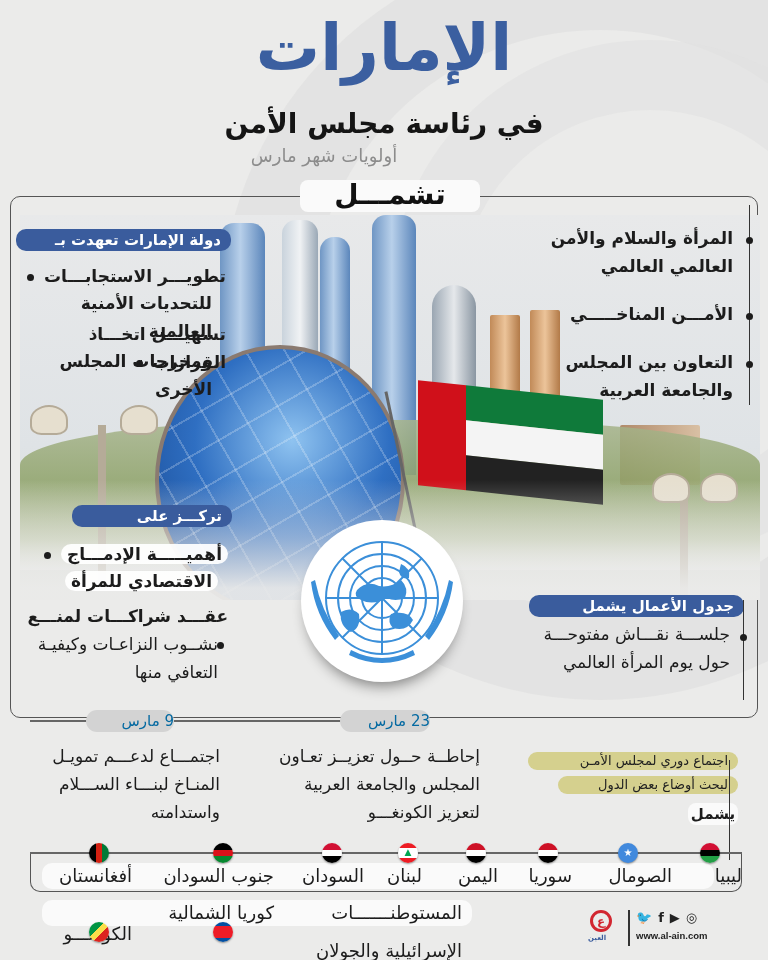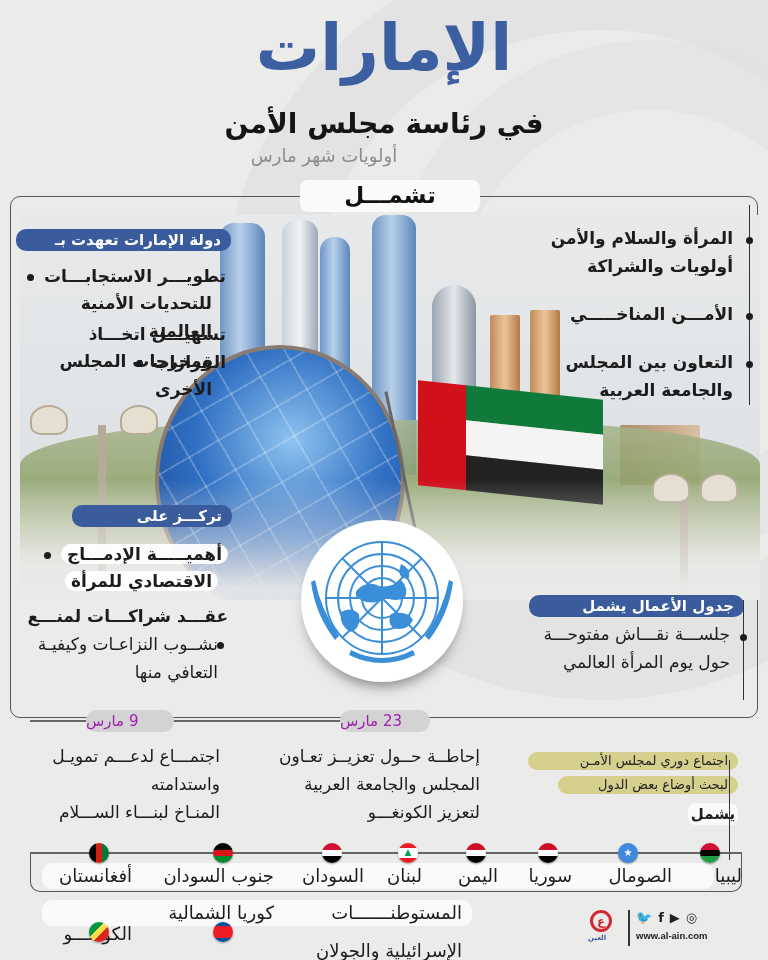--- a/index.html
+++ b/index.html
@@ -33,21 +33,21 @@
     font-size: 18px; color: #8c8c8c; line-height: 26px;
   }
   
   .frame {
     left: 10px; top: 196px; width: 748px; height: 522px;
     border: 1.5px solid #555; border-radius: 10px;
   }
   .includes-pill {
     left: 300px; top: 180px; width: 180px; height: 32px;
     background: #fafafa; border-radius: 8px; text-align: center;
-    font-size: 23px; font-weight: bold; line-height: 30px; color: #111;
+    font-size: 28px; font-weight: bold; line-height: 30px; color: #111;
   }
 
   
   .photo {
     left: 20px; top: 215px; width: 740px; height: 385px;
     overflow: hidden;
   }
   .sky { position:absolute; inset:0; background: linear-gradient(#e8e9ea 0%, #dfe3e6 60%, #d6d9cf 100%); }
   .greenery {
     position:absolute; left:0; right:0; top: 205px; height: 150px;
@@ -92,22 +92,22 @@
     background: #fff; box-shadow: 0 10px 14px -6px rgba(0,0,0,0.45);
   }
   .un svg { width: 100%; height: 100%; }
 
   
   .pill-blue {
     background: #3a5c9d; color: #fff; border-radius: 10px;
     font-size: 15px; font-weight: bold; line-height: 22px; padding: 0 10px; text-align: right;
   }
   .pill-gray {
-    background: #d3d3d3; color: #a21caf; border-radius: 12px;
-    font-size: 15px; line-height: 22px; text-align: left;
+    background: #d3d3d3; color: #0369a1; border-radius: 12px;
+    font-size: 15px; line-height: 22px; text-align: right;
   }
   .pill-yellow {
     background: #d5d08e; color: #222; border-radius: 10px;
     font-size: 13px; line-height: 18px; padding: 0 10px; text-align: right;
   }
   .txt { font-size: 17px; font-weight: bold; line-height: 28px; color: #1c1c1c; text-align: right; }
   .txt-n { font-size: 17px; line-height: 28px; color: #1c1c1c; text-align: right; }
   .white-bg span { background: rgba(255,255,255,0.92); border-radius: 12px; padding: 0 6px; margin-top: 24px; }
   .bullet::after {
     content: ""; display: inline-block; width: 7px; height: 7px; border-radius: 50%;
@@ -177,21 +177,21 @@
   </div>
   <div class="fade-bottom"></div>
 </div>
 
 <div class="abs includes-pill">تشمـــل</div>
 
 <div class="abs right-line" style="top:205px;height:200px;"></div>
 <div class="abs dot" style="right:15px;top:237px;"></div>
 <div class="abs txt" style="right:35px;top:224px;width:260px;">
   <div>المرأة والسلام والأمن</div>
-  <div>أولويات والشراكة</div>
+  <div>العالمي العالمي</div>
 </div>
 <div class="abs dot" style="right:15px;top:313px;"></div>
 <div class="abs txt" style="right:35px;top:300px;width:260px;">
   <div>الأمـــن المناخـــــي</div>
 </div>
 <div class="abs dot" style="right:15px;top:361px;"></div>
 <div class="abs txt" style="right:35px;top:348px;width:260px;">
   <div>التعاون بين المجلس</div>
   <div>والجامعة العربية</div>
 </div>
@@ -255,22 +255,22 @@
 <div class="abs pill-gray" style="left:340px;top:710px;width:90px;">23 مارس</div>
 <div class="abs pill-gray" style="left:86px;top:710px;width:88px;">9 مارس</div>
 
 <div class="abs txt-n" style="left:260px;top:742px;width:220px;">
   <div>إحاطــة حــول تعزيــز تعـاون</div>
   <div>المجلس والجامعة العربية</div>
   <div>لتعزيز الكونغـــو</div>
 </div>
 <div class="abs txt-n" style="left:20px;top:742px;width:200px;">
   <div>اجتمـــاع لدعـــم تمويـل</div>
+  <div>المنـاخ لبنـــاء الســـلام</div>
   <div>واستدامته</div>
-  <div>المنـاخ لبنـــاء الســـلام</div>
 </div>
 
 <div class="abs pill-yellow" style="right:30px;top:752px;width:210px;">اجتماع دوري لمجلس الأمـن</div>
 <div class="abs pill-yellow" style="right:30px;top:776px;width:180px;">لبحث أوضاع بعض الدول</div>
 <div class="abs" style="right:30px;top:803px;width:50px;height:22px;background:#fafafa;border-radius:8px;font-size:15px;font-weight:bold;line-height:22px;text-align:center;">يشمل</div>
 <div class="abs" style="right:38px;top:760px;width:1.5px;height:100px;background:#333;"></div>
 
 <div class="abs" style="left:30px;top:852px;width:712px;height:40px;border:1.5px solid #555;border-top:none;border-radius:0 0 10px 10px;"></div>
 <div class="abs h-line" style="left:30px;top:852px;width:712px;"></div>
 <div class="abs country-strip"></div>

